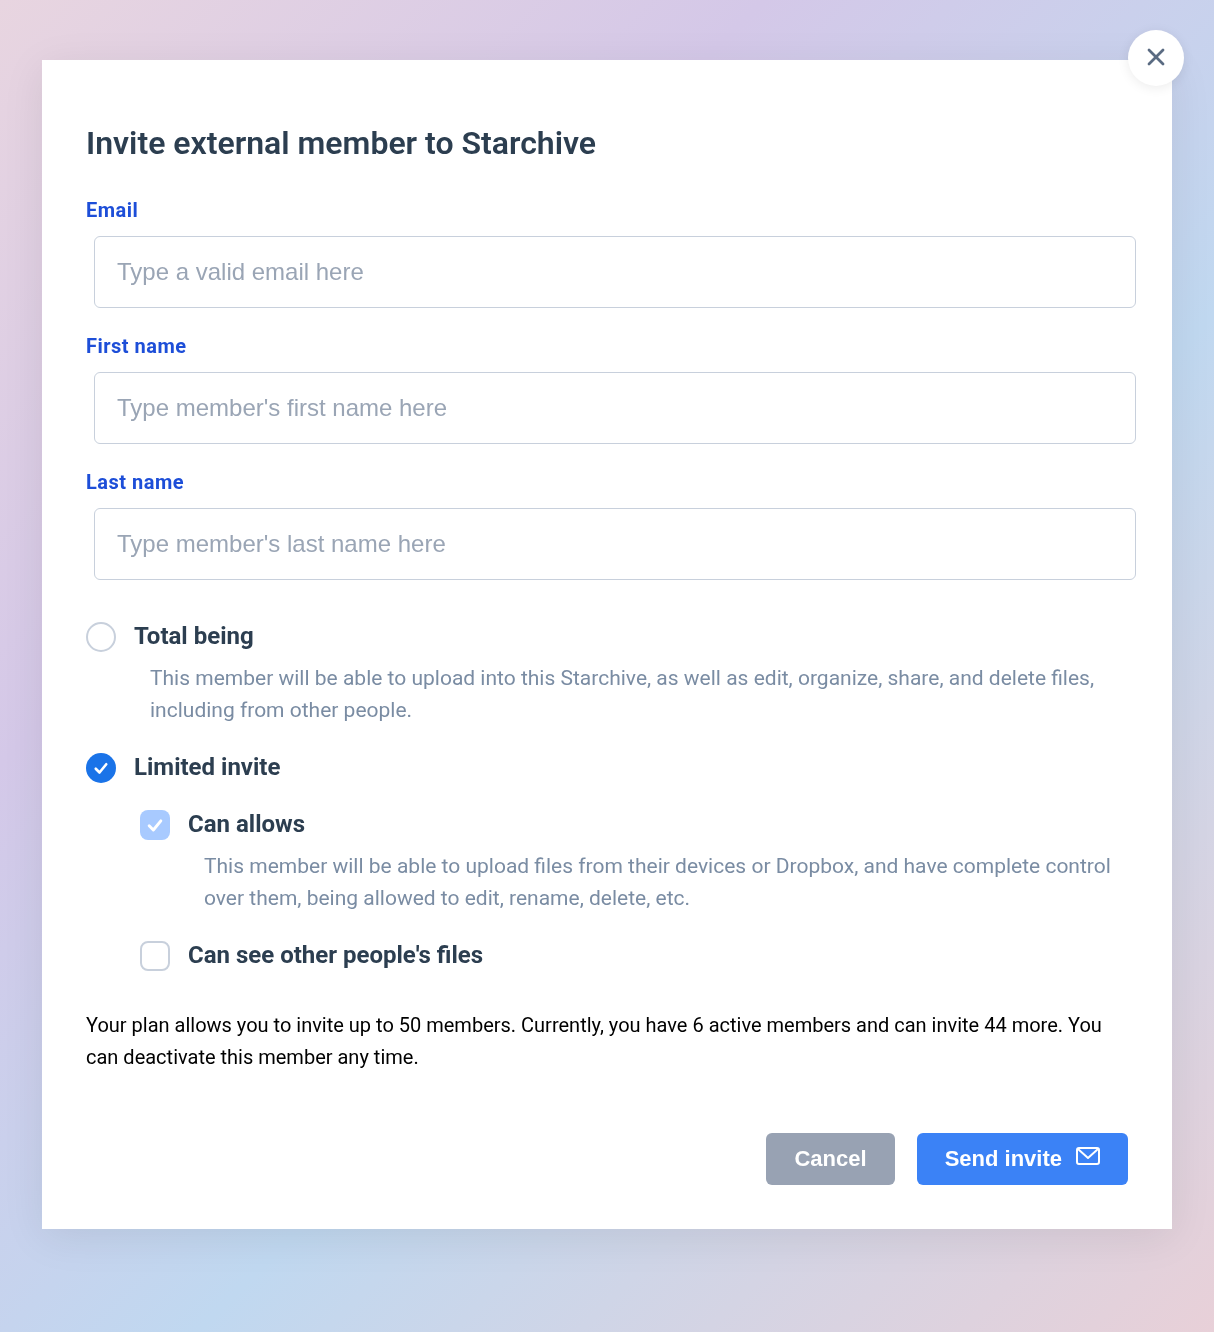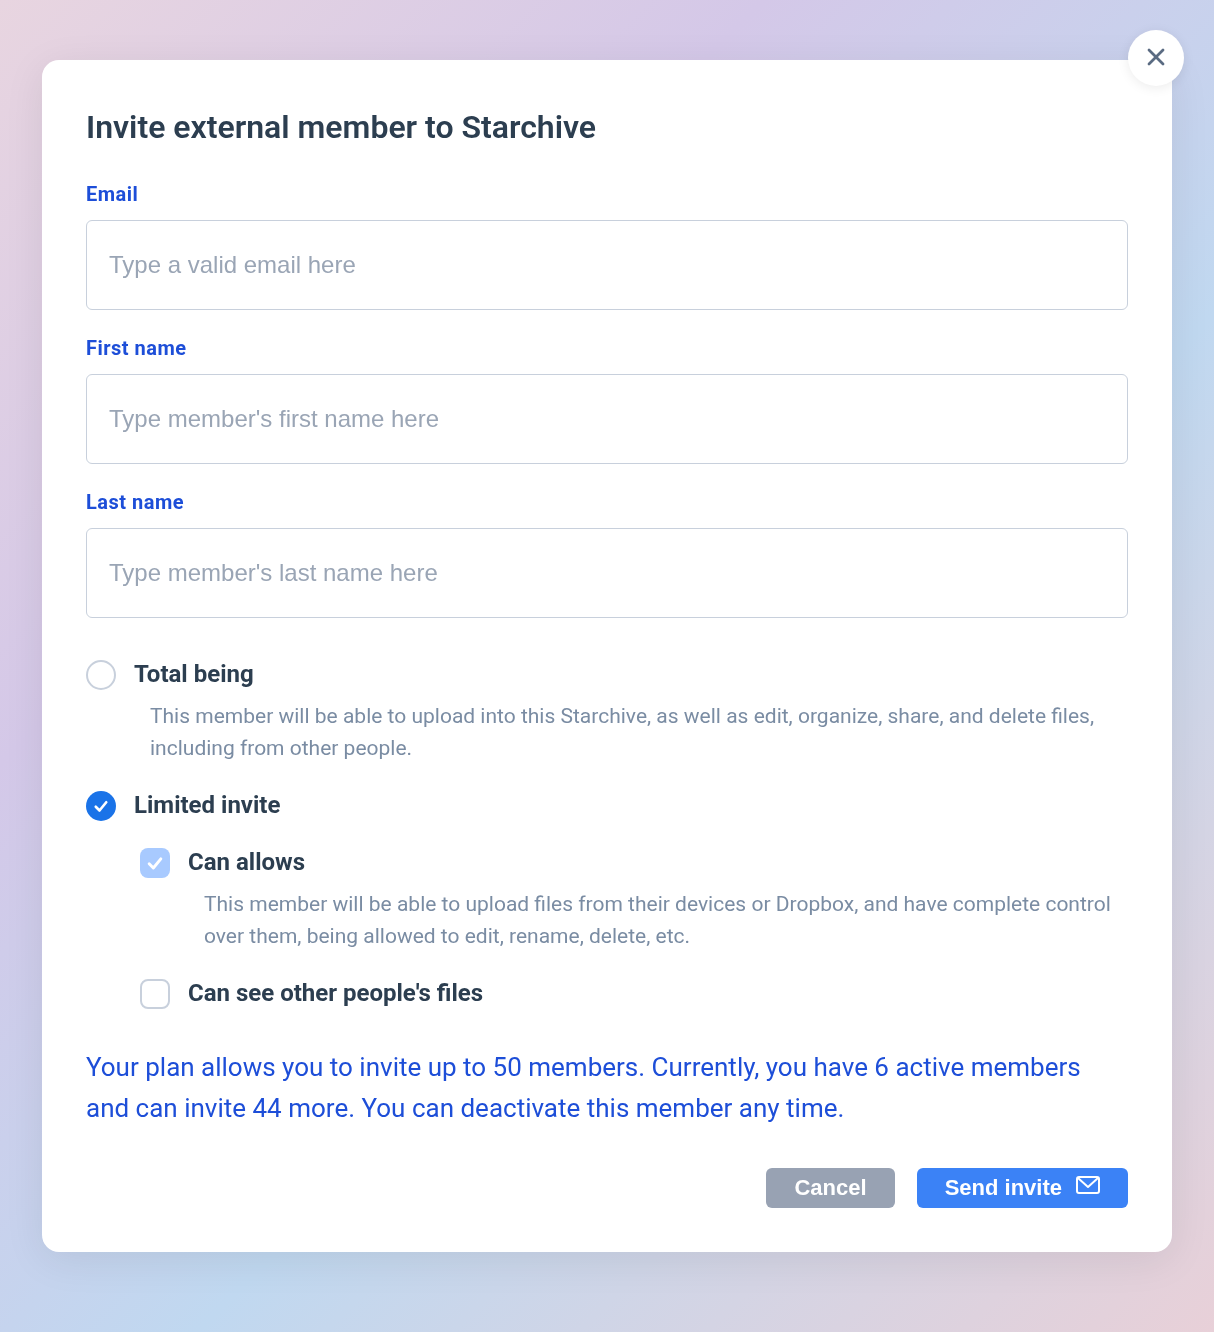--- a/index.html
+++ b/index.html
@@ -25,51 +25,52 @@
       display: flex;
       align-items: center;
       justify-content: center;
       cursor: pointer;
       box-shadow: 0 2px 12px rgba(0,0,0,0.08);
       z-index: 10;
     }
     .close-btn svg { width: 24px; height: 24px; }
     .modal {
       background: white;
-      border-radius: 17px;
+      border-radius: 0;
       width: 100%;
       max-width: 1130px;
-      padding: 48px 44px 44px 44px;
+      padding: 64px 44px 44px 44px;
       box-shadow: 0 8px 40px rgba(0,0,0,0.08);
     }
     .modal-title {
       font-size: 32px;
       font-weight: 600;
       color: #2c3e50;
       margin-bottom: 36px;
     }
     .field-group { margin-bottom: 26px; }
     .field-label {
       display: block;
       font-size: 20px;
       font-weight: 700;
       color: #1d4ed8;
       letter-spacing: 0.5px;
       margin-bottom: 14px;
     }
     .text-input {
       width: 100%;
-      height: 90px;
+      height: 72px;
       padding: 0 22px;
       font-size: 24px;
       color: #2c3e50;
       border: 1px solid #c8d0dc;
       border-radius: 6px;
       background: white;
       outline: none;
+      margin-left: 8px;
     }
     .text-input::placeholder { color: #9aa5b5; }
     .options { margin-top: 40px; }
     .option-row {
       display: flex;
       align-items: flex-start;
       gap: 18px;
       margin-bottom: 24px;
     }
     .option-row.nested { padding-left: 54px; }
@@ -115,33 +116,33 @@
       line-height: 1.4;
     }
     .option-desc {
       font-size: 21px;
       color: #7a8ca3;
       line-height: 1.55;
       margin-top: 8px;
       margin-left: 16px;
     }
     .plan-info {
-      font-size: 26px;
-      color: #1d4ed8;
+      font-size: 20px;
+      color: #000000;
       line-height: 1.6;
       margin-top: 36px;
-      margin-bottom: 38px;
+      margin-bottom: 60px;
     }
     .footer {
       display: flex;
       justify-content: flex-end;
       gap: 22px;
     }
     .btn {
-      height: 40px;
+      height: 52px;
       padding: 0 28px;
       border: none;
       border-radius: 6px;
       font-size: 22px;
       font-weight: 700;
       cursor: pointer;
       display: inline-flex;
       align-items: center;
       gap: 14px;
     }

